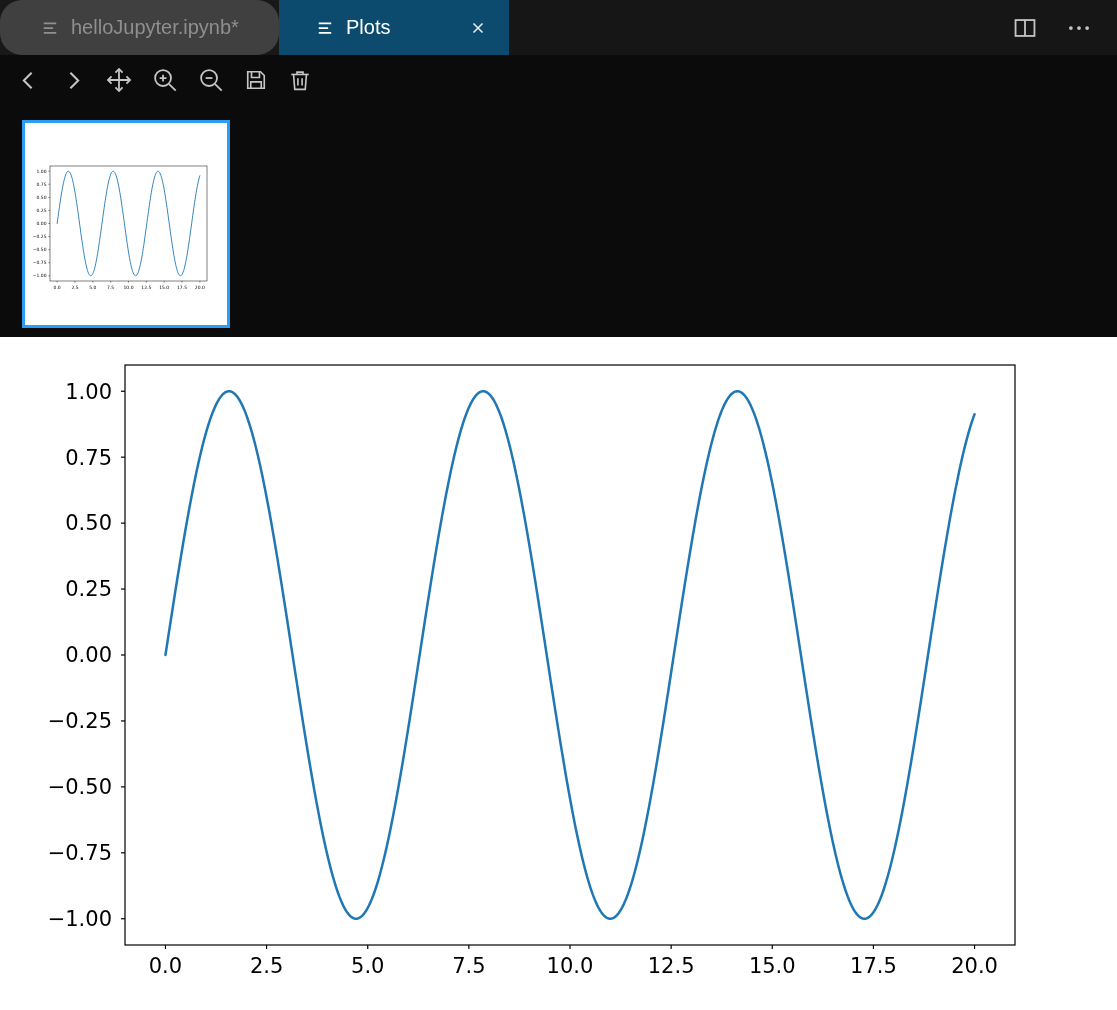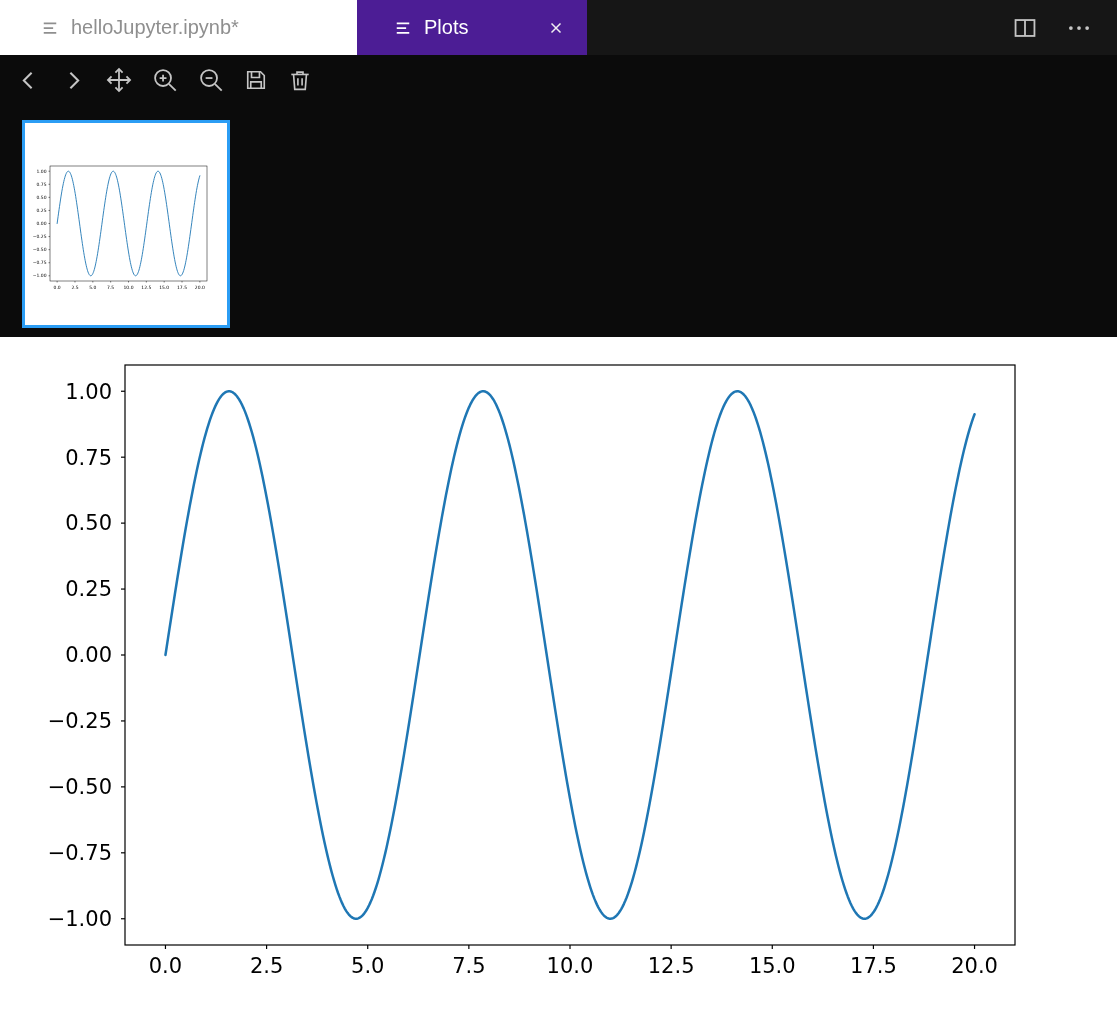--- a/index.html
+++ b/index.html
@@ -5,22 +5,22 @@
   html,body{margin:0;padding:0;}
   body{
     width:1117px;height:1010px;overflow:hidden;
     background:#0b0b0b;
     font-family:"Liberation Sans",sans-serif;
     -webkit-font-smoothing:antialiased;
   }
   
   .tabbar{height:55px;background:#181818;display:flex;align-items:stretch;}
   .tab{display:flex;align-items:center;gap:11px;box-sizing:border-box;cursor:pointer;font-size:20px;}
-  .tab.inactive{width:357px;padding-left:40px;background:#ffffff;color:#8f8f8f;}
-  .tab.active{width:230px;padding-left:36px;padding-right:18px;background:#4c1d95;color:#ffffff;}
+  .tab.inactive{width:279px;padding-left:40px;background:#404040;color:#8f8f8f;border-radius:22px;}
+  .tab.active{width:230px;padding-left:36px;padding-right:18px;background:#0c4a6e;color:#ffffff;}
   .tab-icon{display:flex;align-items:center;}
   .tab-close{margin-left:auto;display:flex;align-items:center;justify-content:center;width:26px;height:26px;border-radius:4px;cursor:pointer;}
   .tabbar-spacer{flex:1;background:#161616;}
   .tabbar-actions{display:flex;align-items:center;gap:30px;padding:0 26px;background:#161616;}
   .tabbar-actions .act{display:flex;align-items:center;cursor:pointer;}
   
   .plot-toolbar{height:50px;background:#0b0b0b;display:flex;align-items:center;gap:16px;padding-left:14px;}
   .tb-btn{background:none;border:none;padding:2px;margin:0;display:flex;align-items:center;cursor:pointer;}
   
   .thumb-strip{height:232px;box-sizing:border-box;background:#0b0b0b;padding:15px 0 0 22px;}

